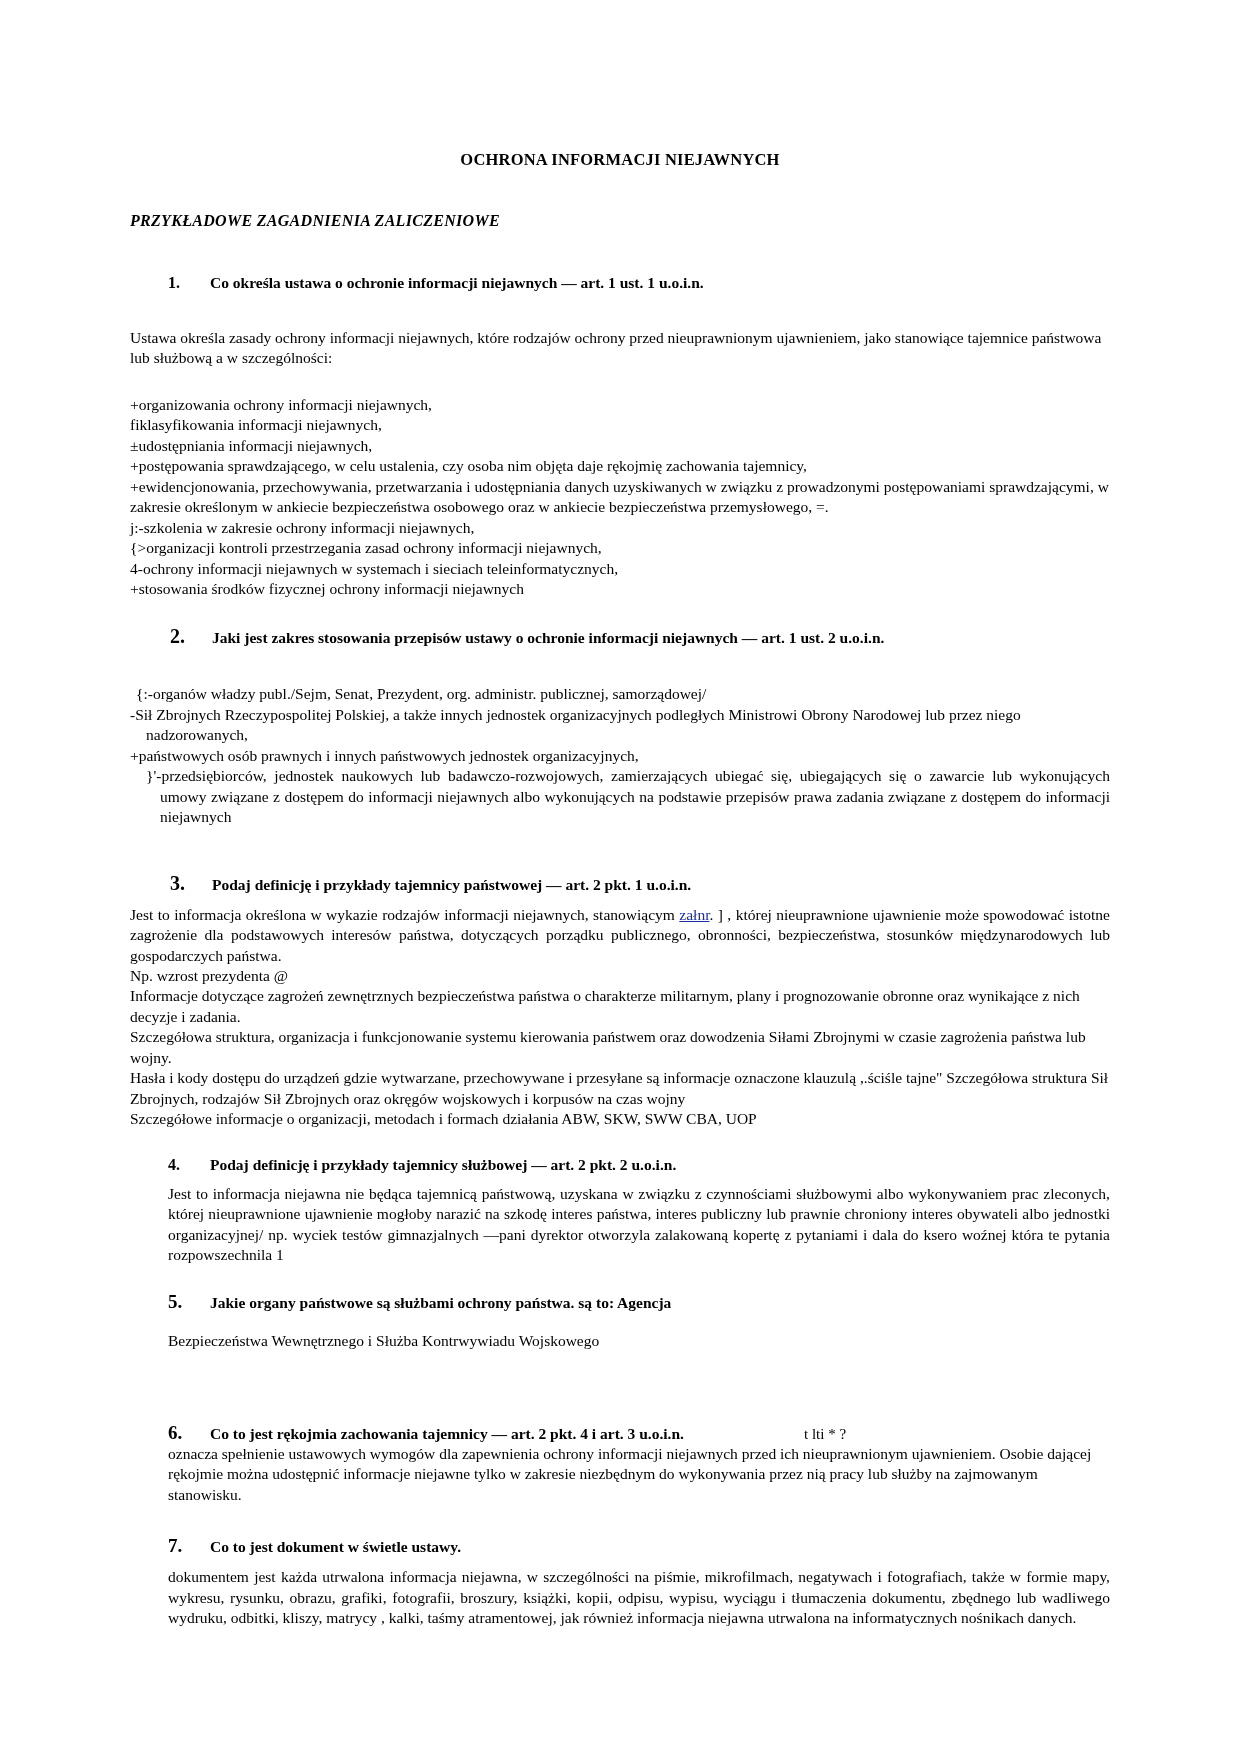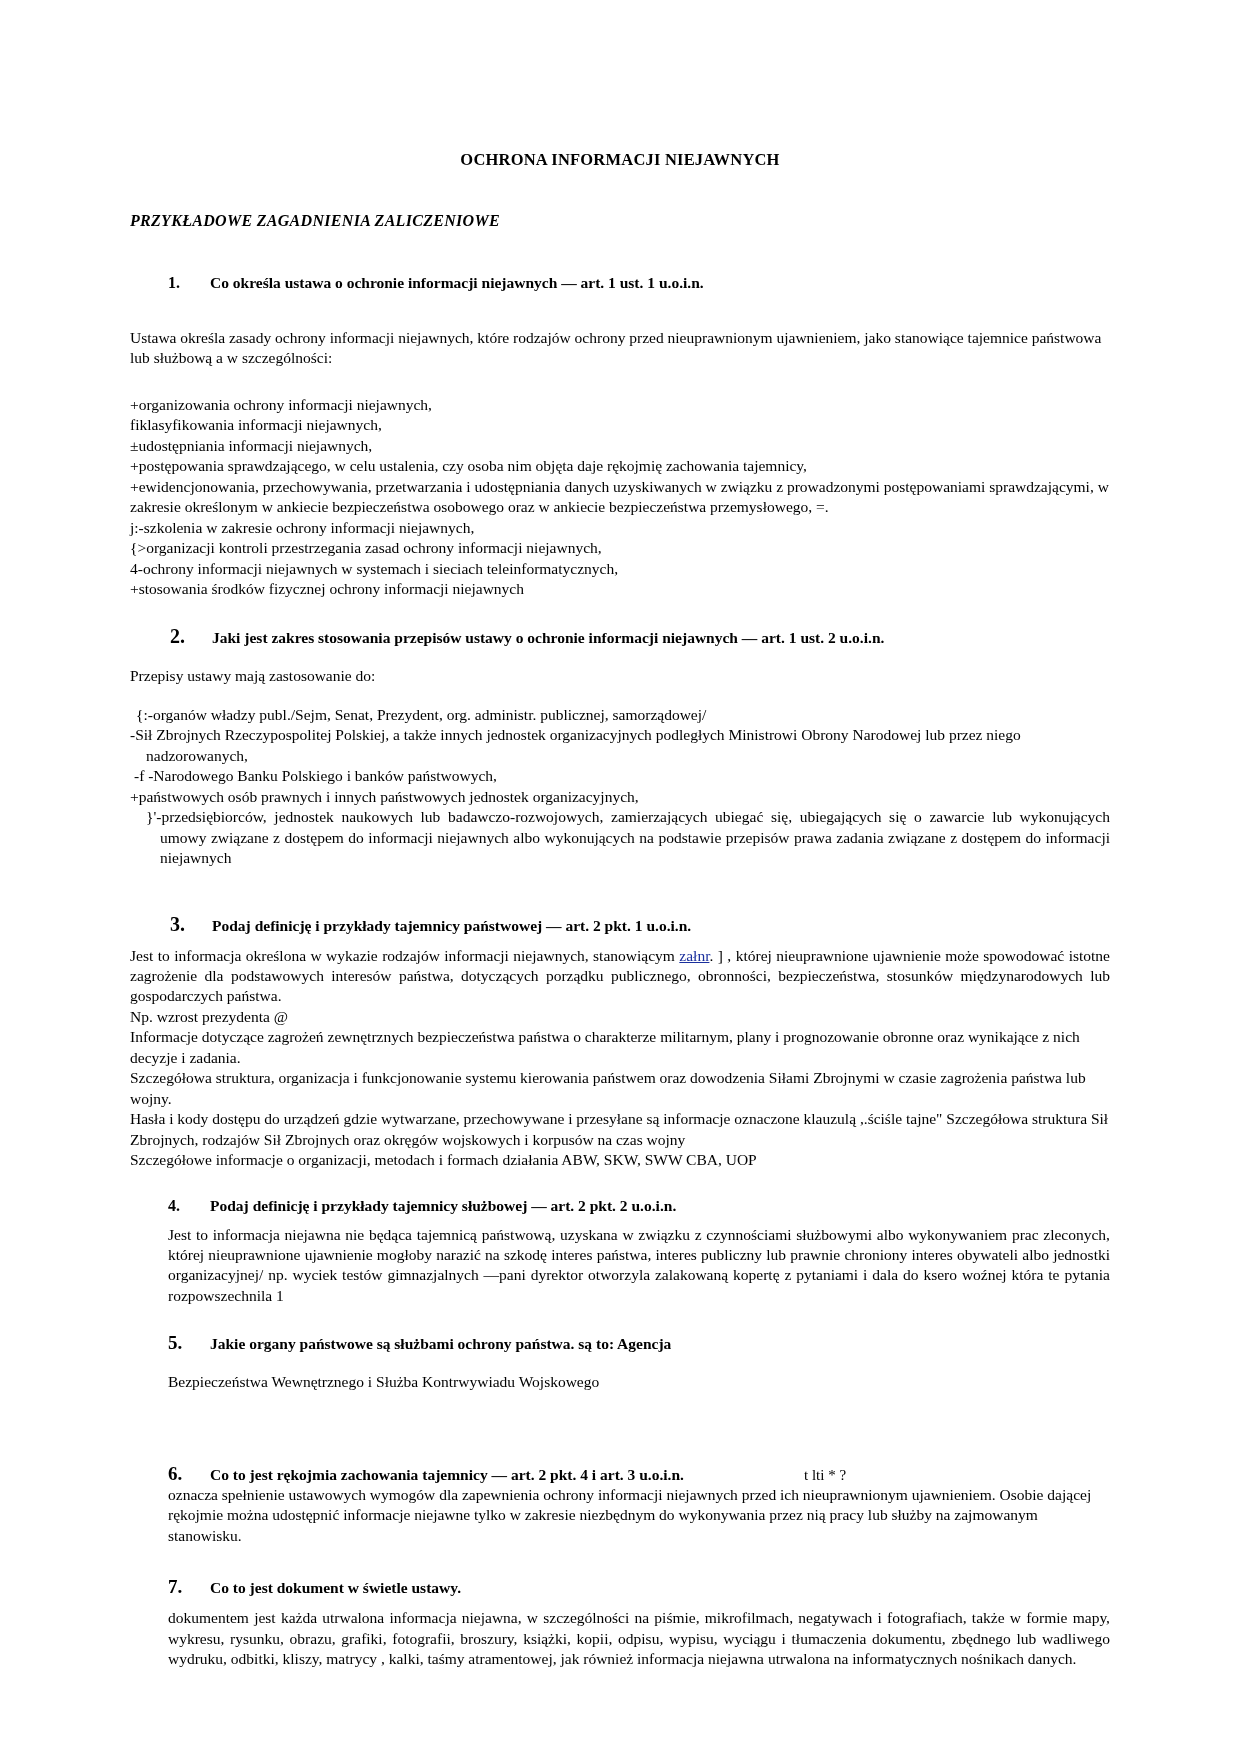--- a/index.html
+++ b/index.html
@@ -118,28 +118,26 @@
 
   <div class="sp-26"></div>
 
   <div class="q-heading" style="padding-left:40px;">
     <span class="q-num bigger">2.</span>
     <span class="q-text">Jaki jest zakres stosowania przepisów ustawy o ochronie informacji niejawnych — art. 1 ust. 2 u.o.i.n.</span>
   </div>
 
   <div class="sp-18"></div>
 
-  <p class="body-text">Przepisy ustawy mają zastosowanie do:</p>
 
   <div class="sp-18"></div>
 
   <div class="list-lines">
     <p class="body-text" style="padding-left:6px;">{:-organów władzy publ./Sejm, Senat, Prezydent, org. administr. publicznej, samorządowej/</p>
     <p class="body-text hang" style="padding-left:16px;text-indent:-16px;">-Sił Zbrojnych Rzeczypospolitej Polskiej, a także innych jednostek organizacyjnych podległych Ministrowi Obrony Narodowej lub przez niego nadzorowanych,</p>
-    <p class="body-text" style="padding-left:4px;">-f -Narodowego Banku Polskiego i banków państwowych,</p>
     <p class="body-text">+państwowych osób prawnych i innych państwowych jednostek organizacyjnych,</p>
     <p class="body-text justify" style="padding-left:30px;text-indent:-14px;">}'-przedsiębiorców, jednostek naukowych lub badawczo-rozwojowych, zamierzających ubiegać się, ubiegających się o zawarcie lub wykonujących umowy związane z dostępem do informacji niejawnych albo wykonujących na podstawie przepisów prawa zadania związane z dostępem do informacji niejawnych</p>
   </div>
 
   <div class="sp-44"></div>
 
   <div class="q-heading" style="padding-left:40px;">
     <span class="q-num bigger">3.</span>
     <span class="q-text">Podaj definicję i przykłady tajemnicy państwowej — art. 2 pkt. 1 u.o.i.n.</span>
   </div>

